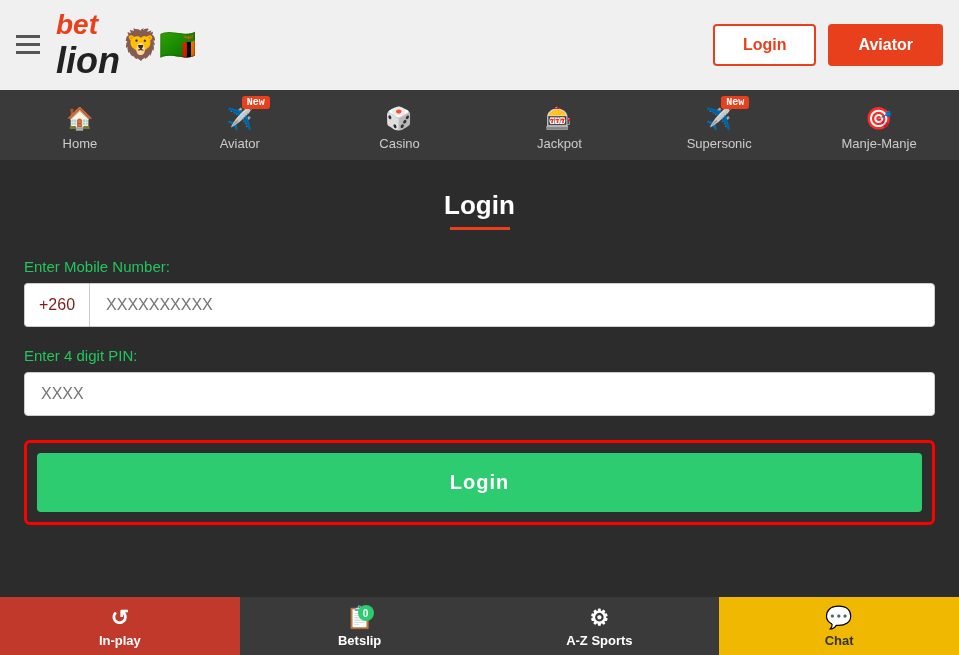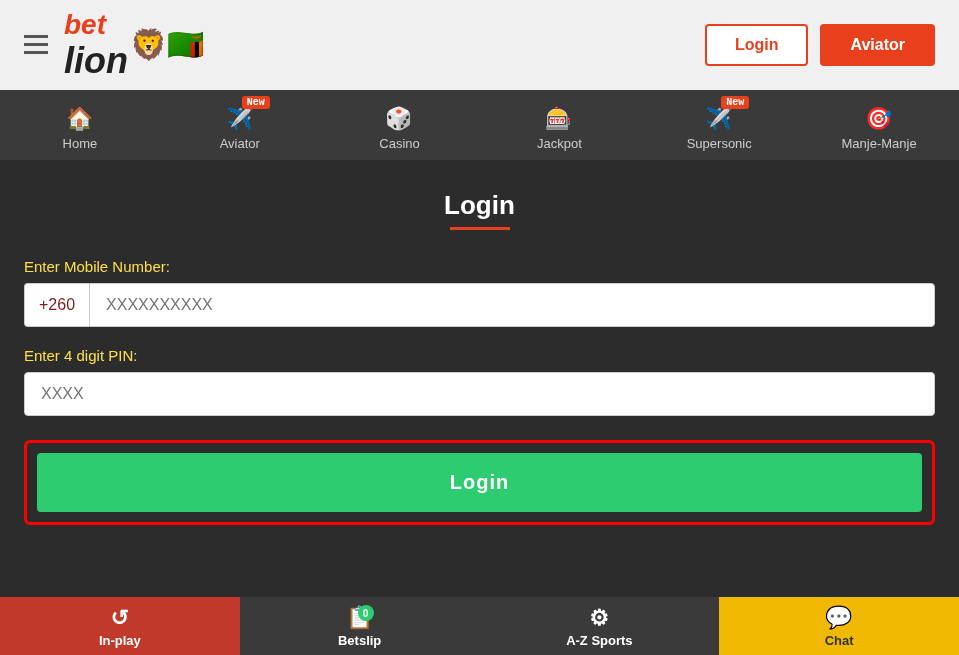--- a/index.html
+++ b/index.html
@@ -4,21 +4,21 @@
   <style>
     * { margin: 0; padding: 0; box-sizing: border-box; }
     body { font-family: Arial, sans-serif; background: #2c2c2c; width: 959px; height: 655px; overflow: hidden; position: relative; }
 
     
     .header {
       background: #f0f0f0;
       height: 90px;
       display: flex;
       align-items: center;
-      padding: 0 24px;
+      padding: 0 16px;
       justify-content: space-between;
     }
     .header-left {
       display: flex;
       align-items: center;
       gap: 16px;
     }
     .hamburger {
       display: flex;
       flex-direction: column;
@@ -105,21 +105,21 @@
       font-weight: bold;
       margin-bottom: 6px;
     }
     .login-underline {
       width: 60px;
       height: 3px;
       background: #e8401c;
       margin: 0 auto 28px auto;
     }
     .form-label {
-      color: #fde047;
+      color: #22c55e;
       font-size: 15px;
       margin-bottom: 8px;
       display: block;
     }
     .phone-row {
       display: flex;
       margin-bottom: 20px;
     }
     .phone-prefix {
       background: white;

